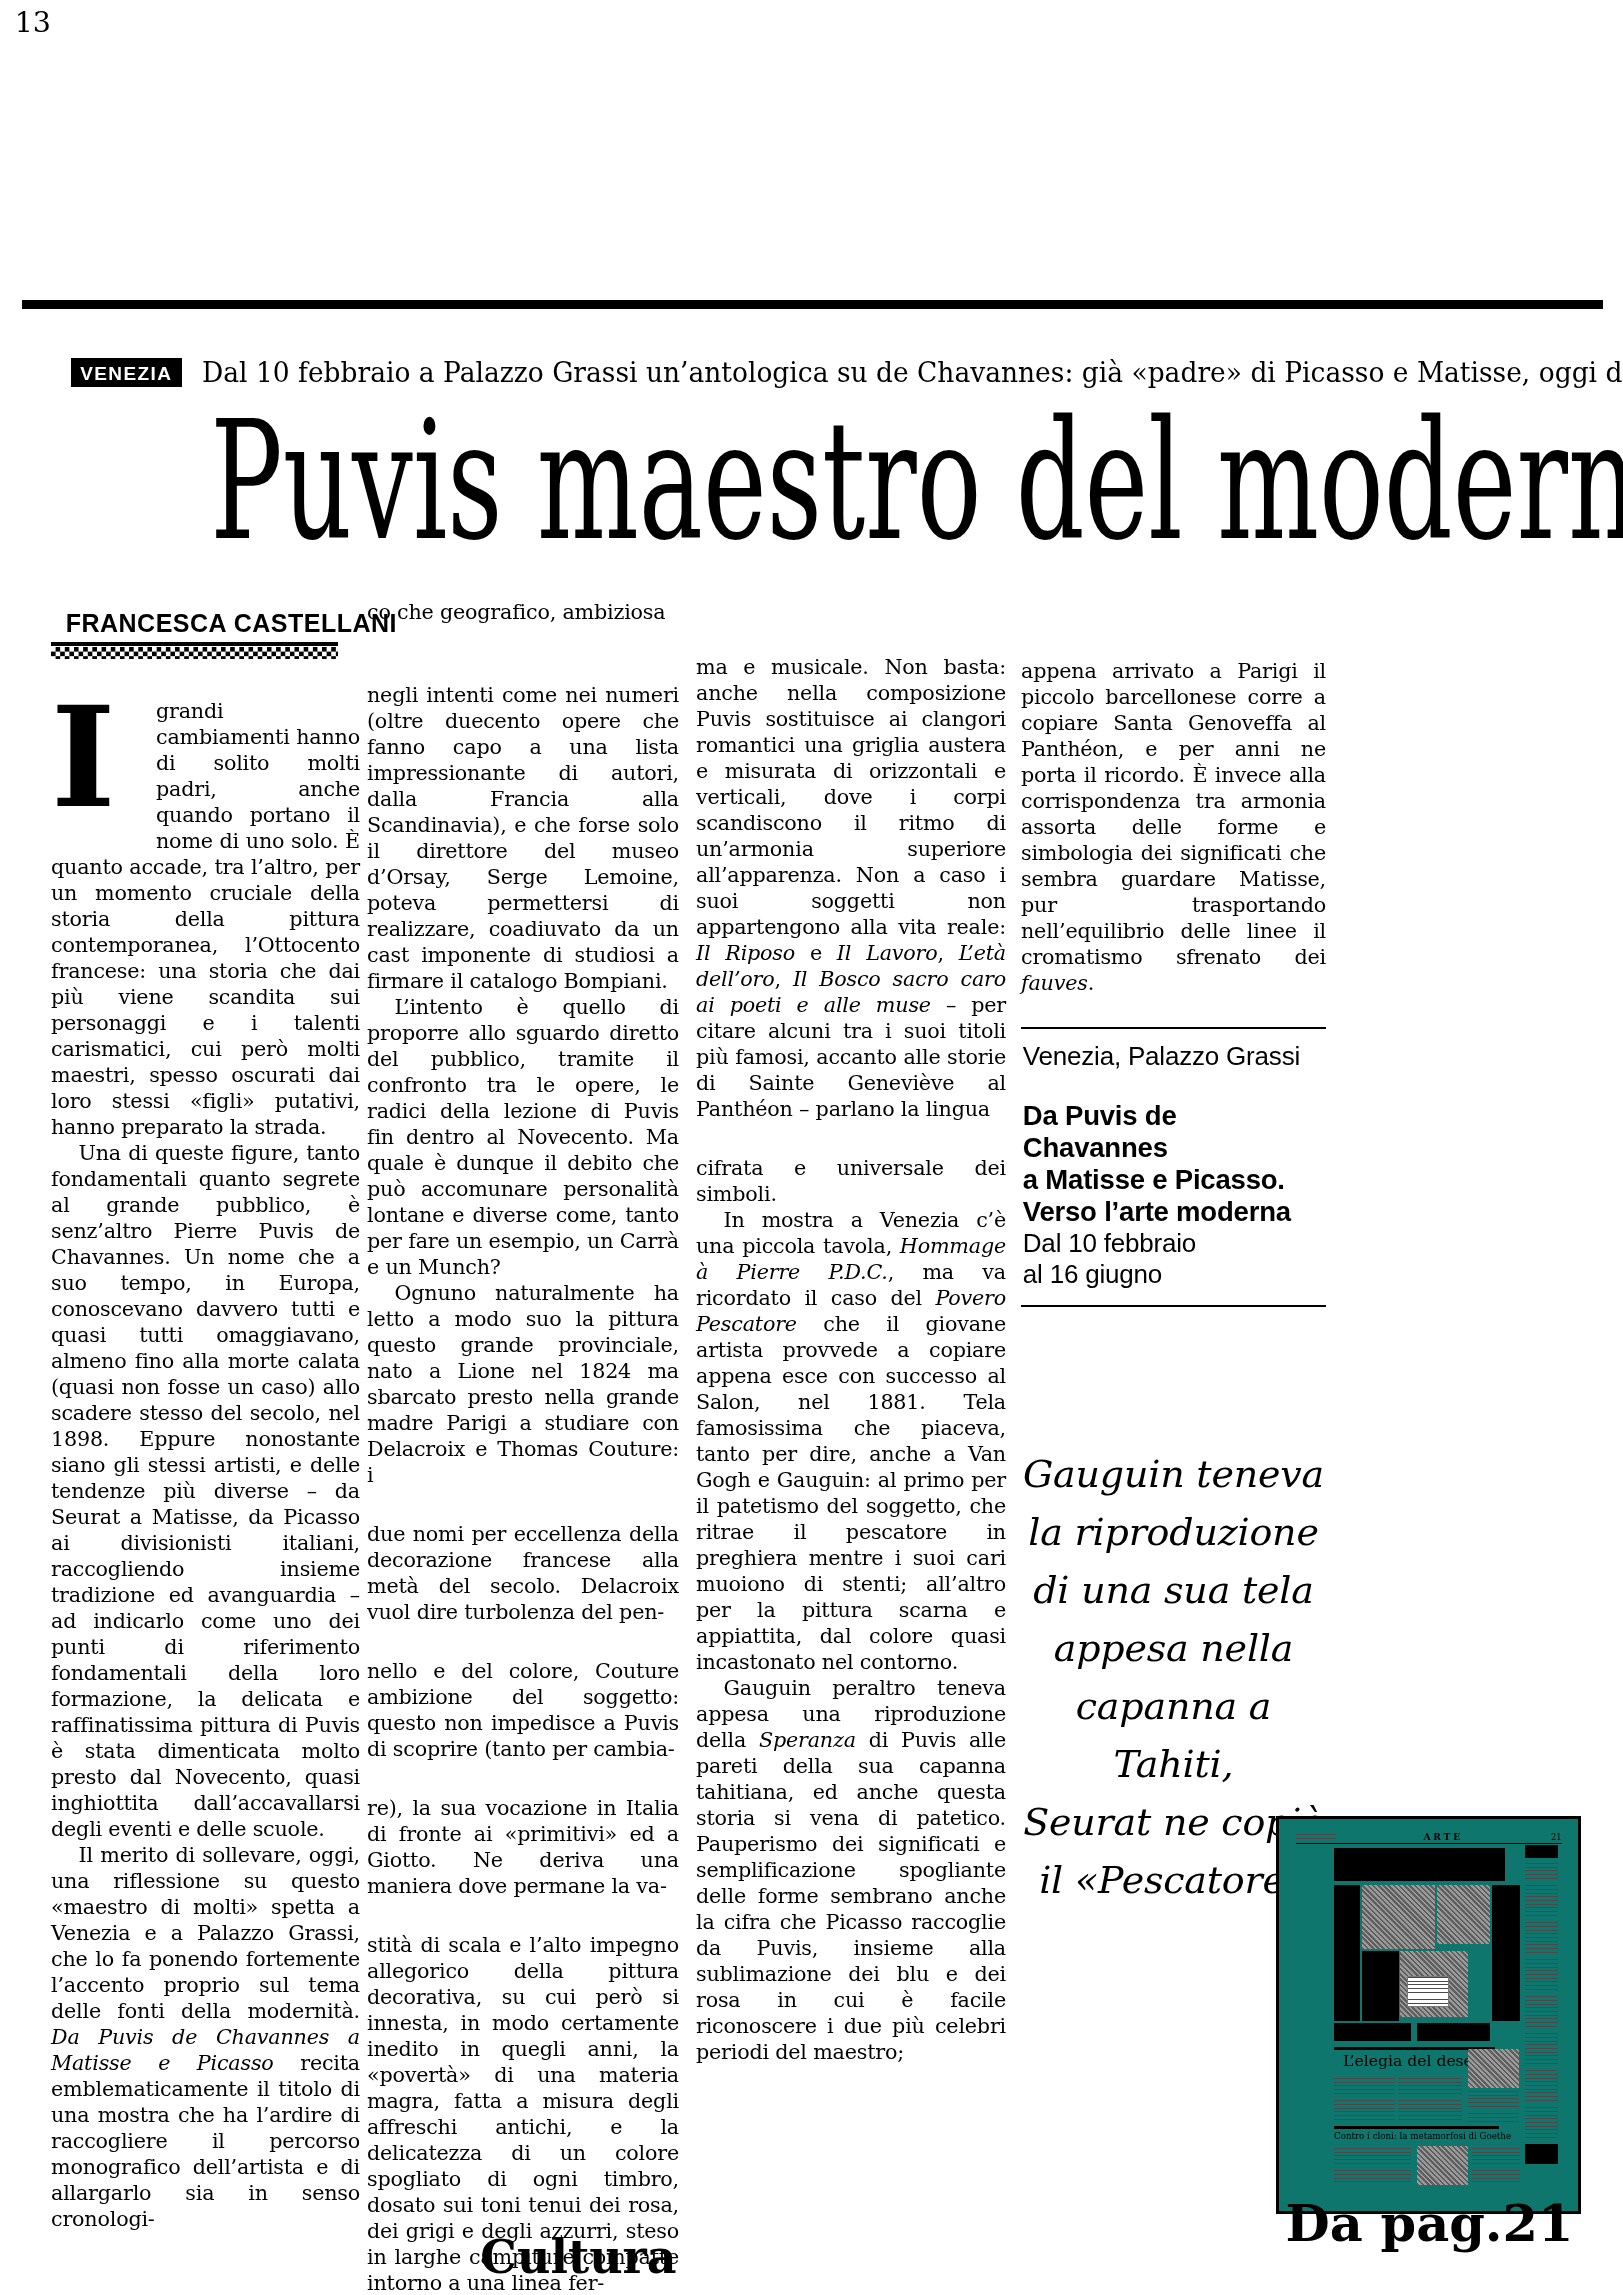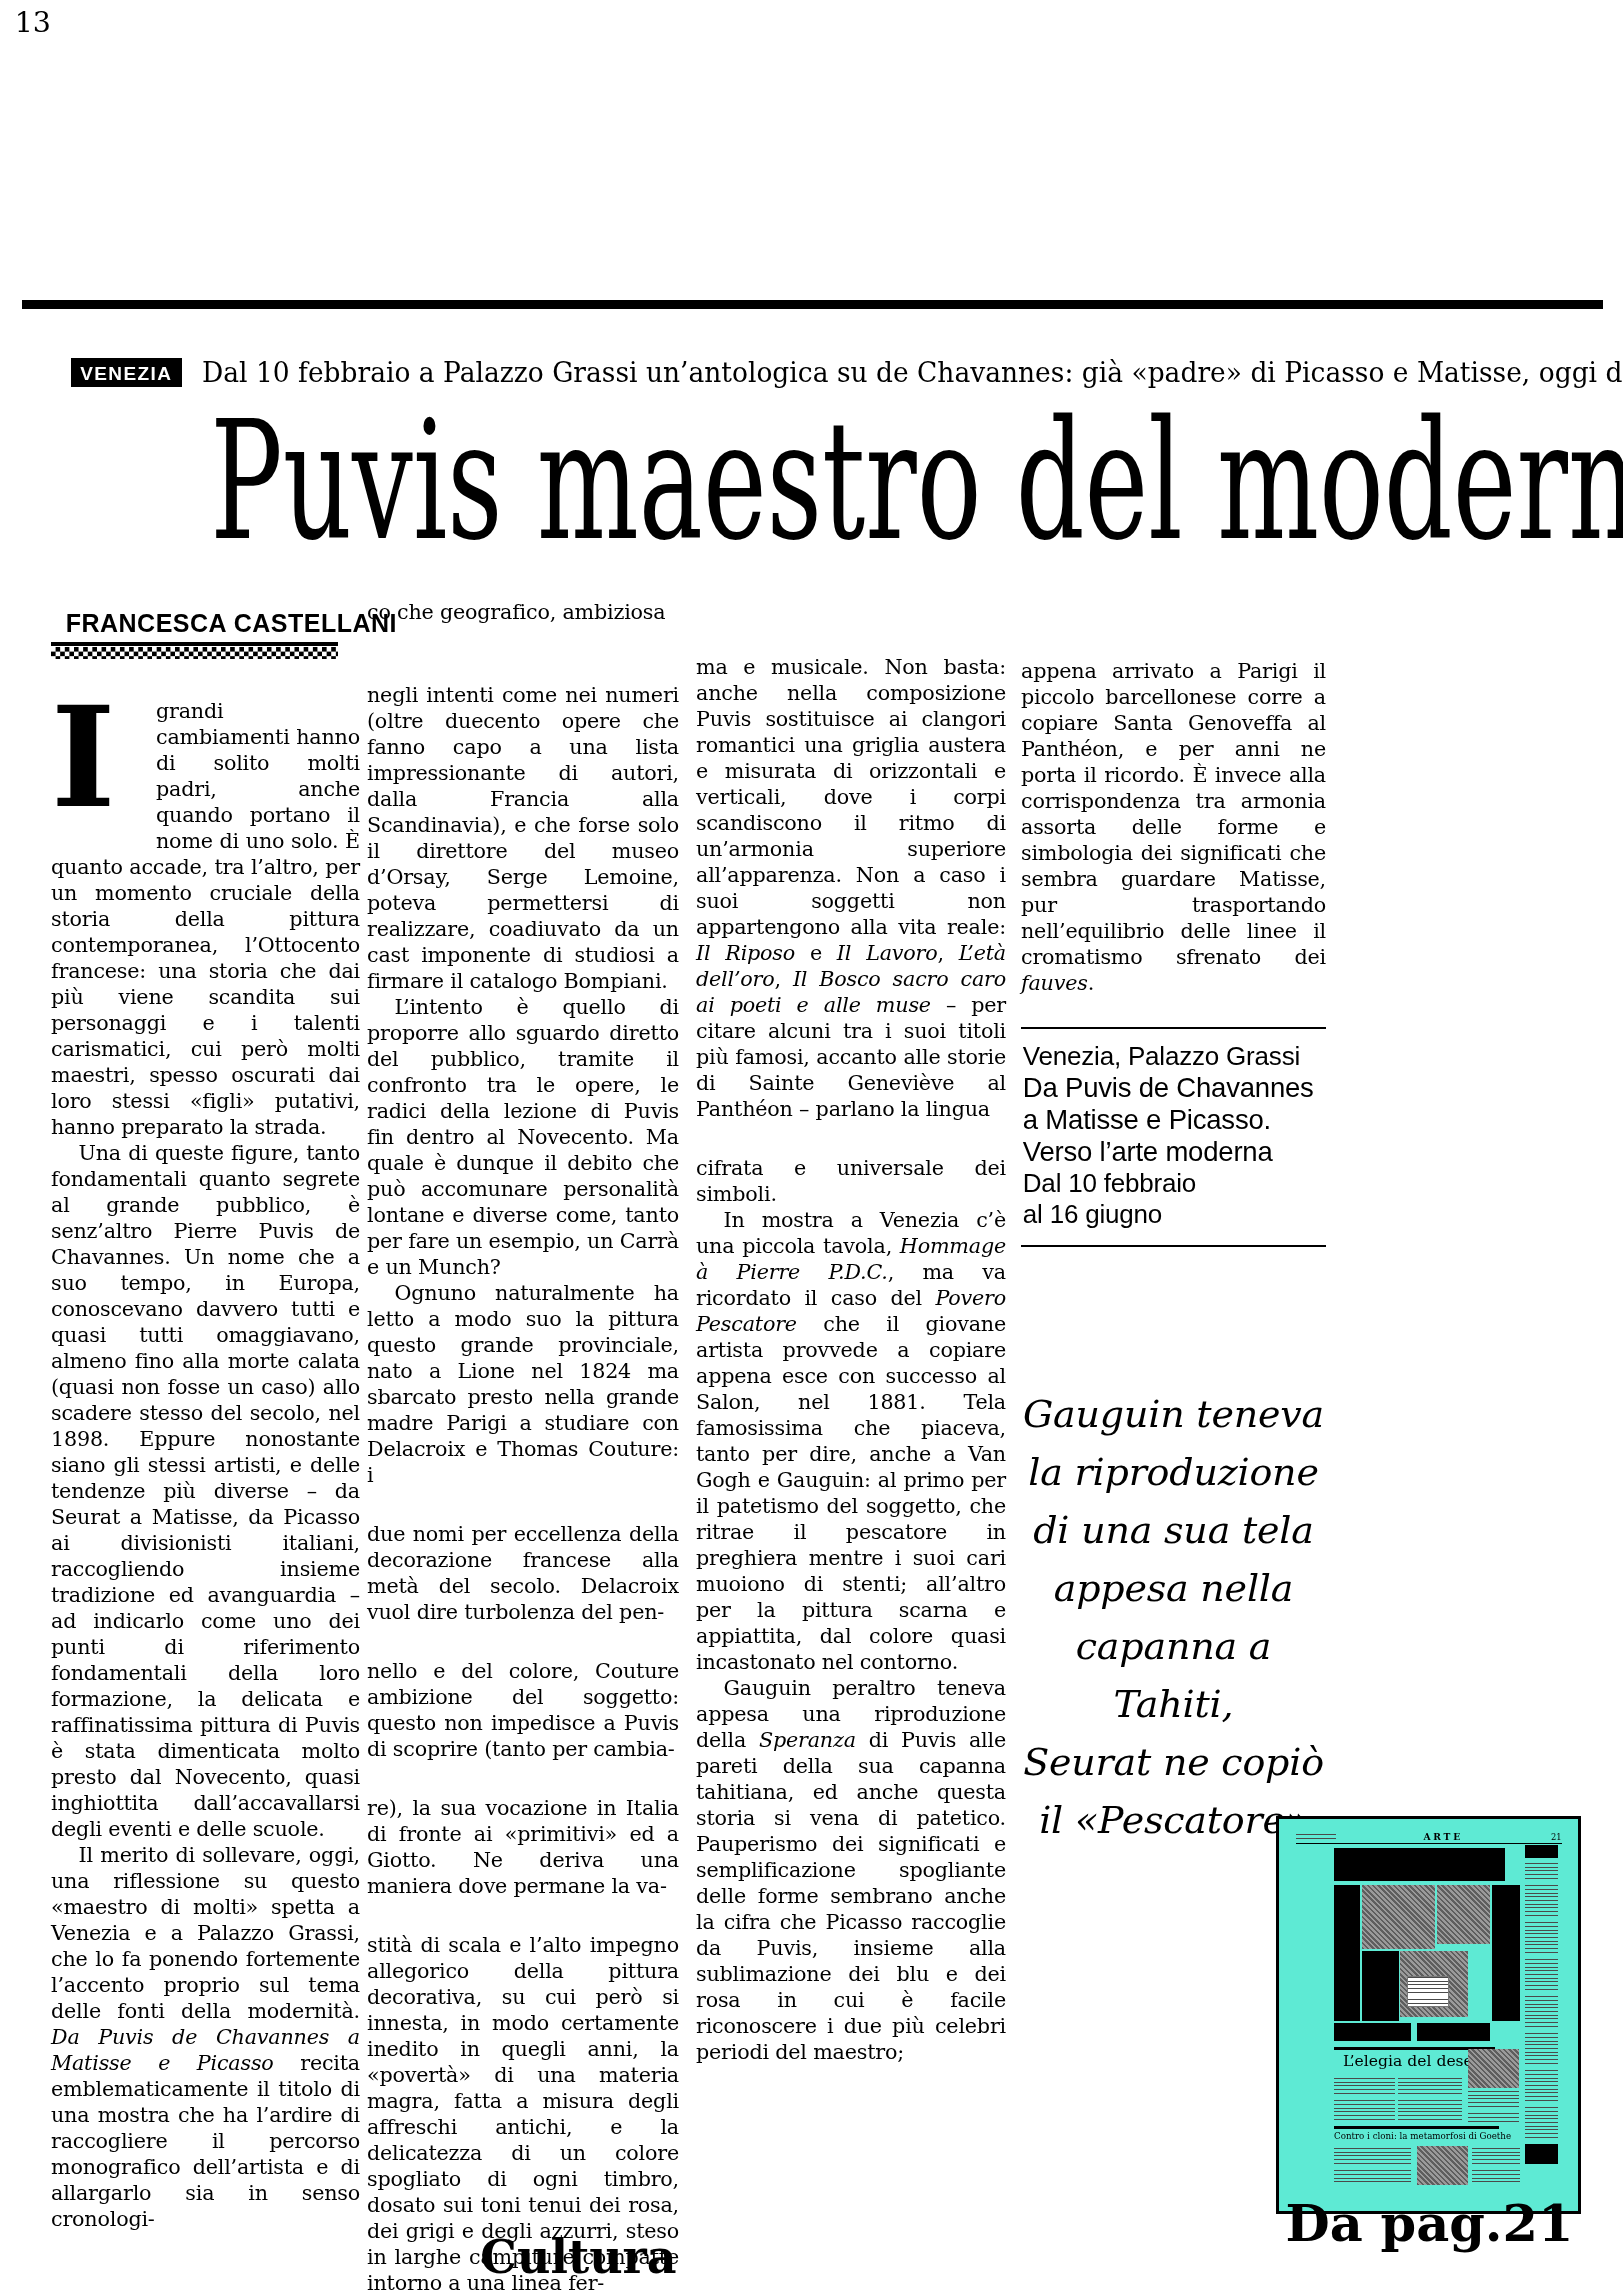--- a/index.html
+++ b/index.html
@@ -43,27 +43,27 @@
   .byline-checker{height:12px;margin-top:1.8px;
           background:repeating-conic-gradient(#000 0% 25%,#fff 0% 50%) 0 0/9.2px 9.2px;}
 
   .p-first{margin-top:39px;}
   .dropcap{float:left;width:92px;height:127px;text-align:left;font-weight:bold;
            font-size:138px;line-height:103px;margin:7.3px 13px 0 0;}
 
   .infobox{margin-top:31px;border-top:2.8px solid #000;border-bottom:2.8px solid #000;
            padding:11px 1.8px 14.7px;font-family:"Liberation Sans",sans-serif;text-align:left;text-indent:0;}
   .infobox-venue{font-size:26px;line-height:32px;}
-  .infobox-title{font-weight:normal;font-size:27.5px;line-height:32px;}
+  .infobox-title{font-weight:bold;font-size:27.5px;line-height:32px;margin-top:28px;}
   .infobox-dates{font-size:26px;line-height:31px;}
 
   .pullquote{margin-top:138px;text-align:center;font-style:italic;font-size:38px;line-height:58px;
              text-indent:0;}
 
-  .minipage{position:absolute;left:1276px;top:1816px;width:305px;height:398px;background:#5eead4;
+  .minipage{position:absolute;left:1276px;top:1816px;width:305px;height:398px;background:#0f766e;
             border:3.7px solid #000;box-sizing:border-box;}
   .minipage .abs{position:absolute;}
   .blk{background:#000;}
   .ph{background:repeating-linear-gradient(45deg,#5e5e5e 0 1.8px,#9a9a9a 1.8px 3.7px);}
   .txtp{background:repeating-linear-gradient(#4a4a4a 0 0.9px,transparent 0.9px 3.7px);}
   .hairline{background:#000;height:1.8px;}
   .mp-head{left:16.5px;right:16.5px;top:11px;height:13px;border-bottom:1.8px solid #000;
            display:flex;justify-content:space-between;align-items:center;font-size:8.3px;}
   .mp-section{font-weight:bold;letter-spacing:2.8px;font-size:9.2px;}
   .mp-pagenum{font-size:8.3px;}

